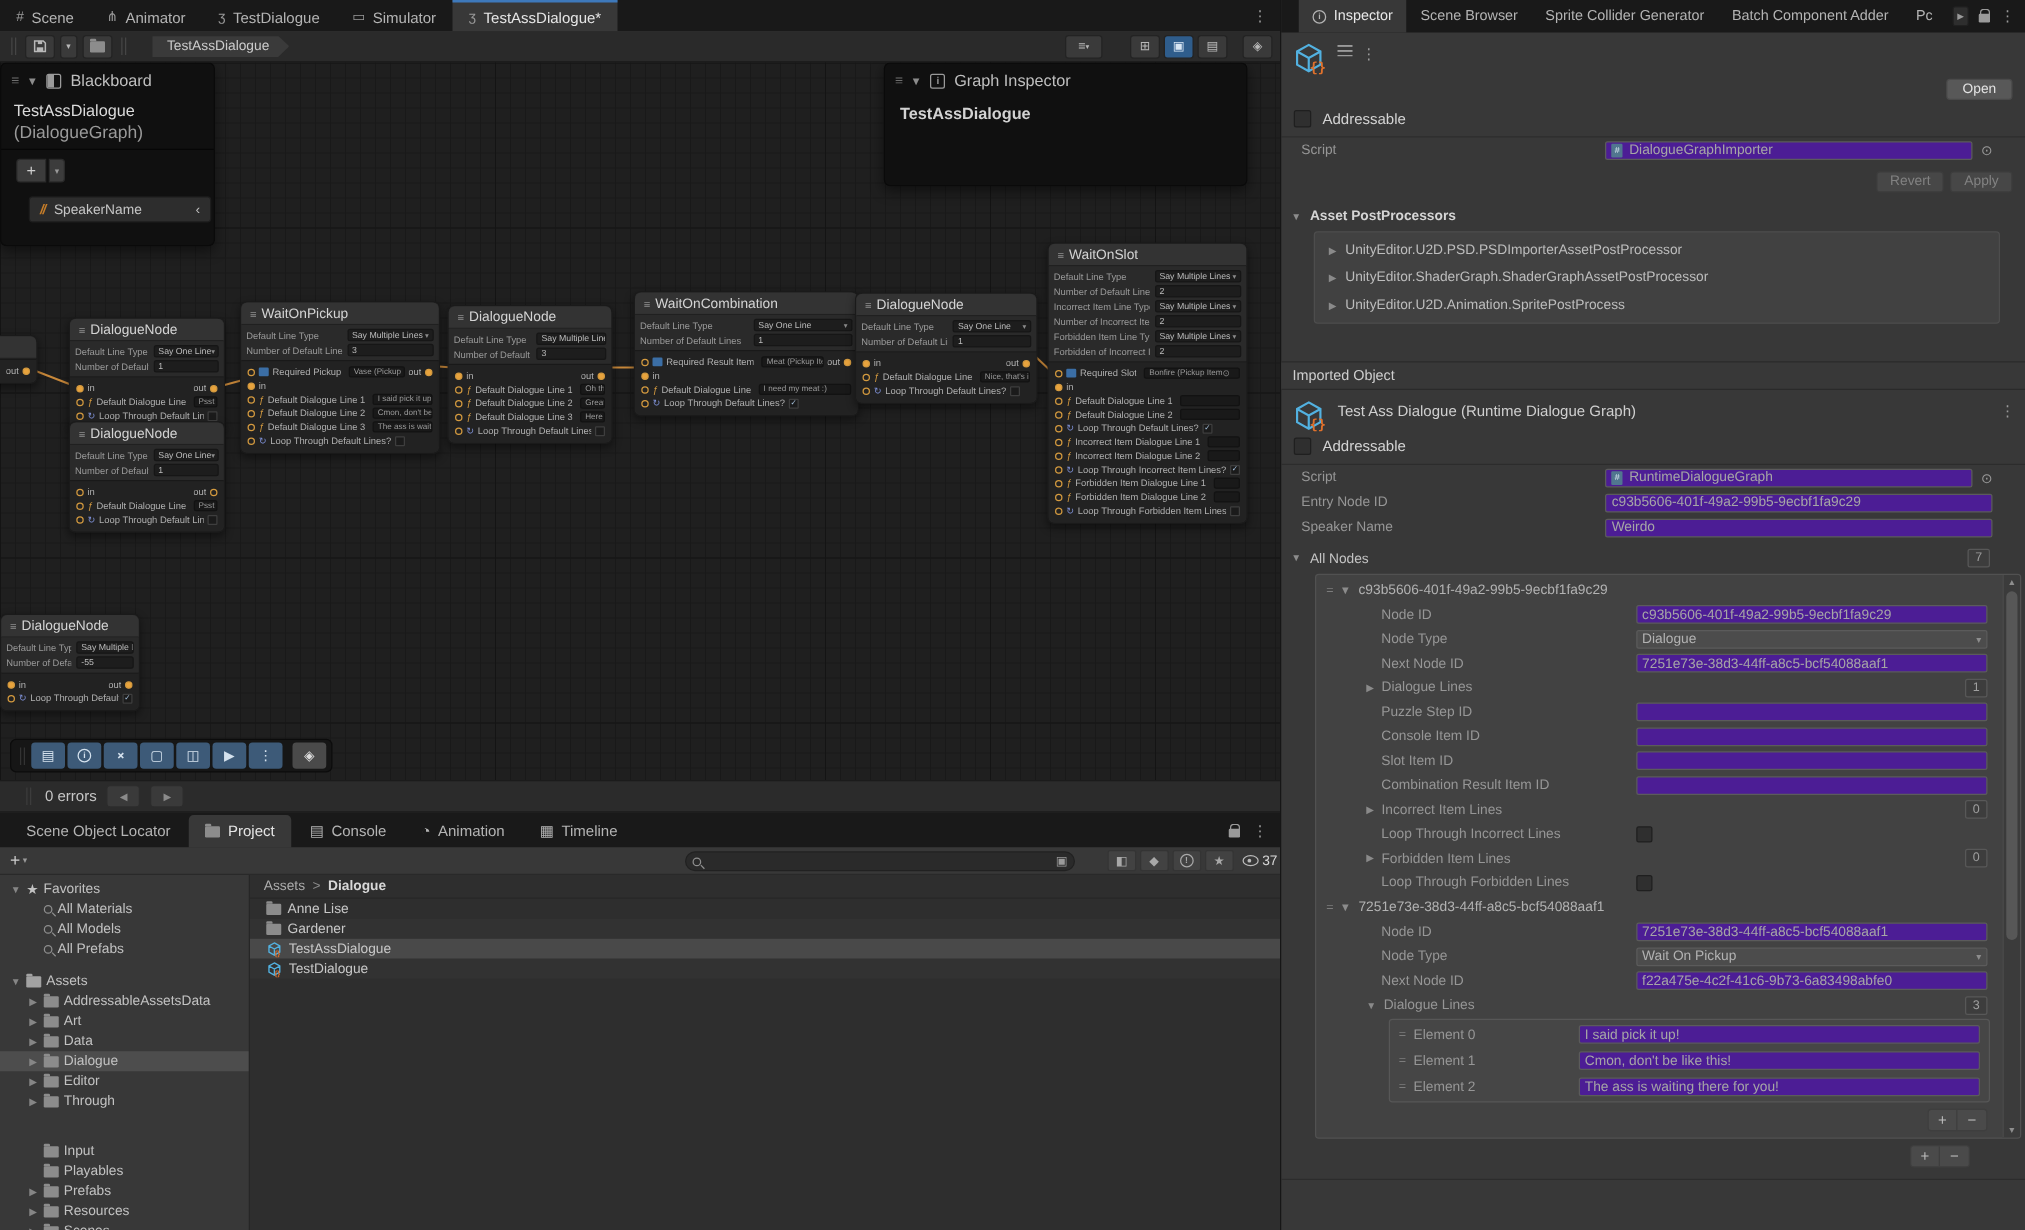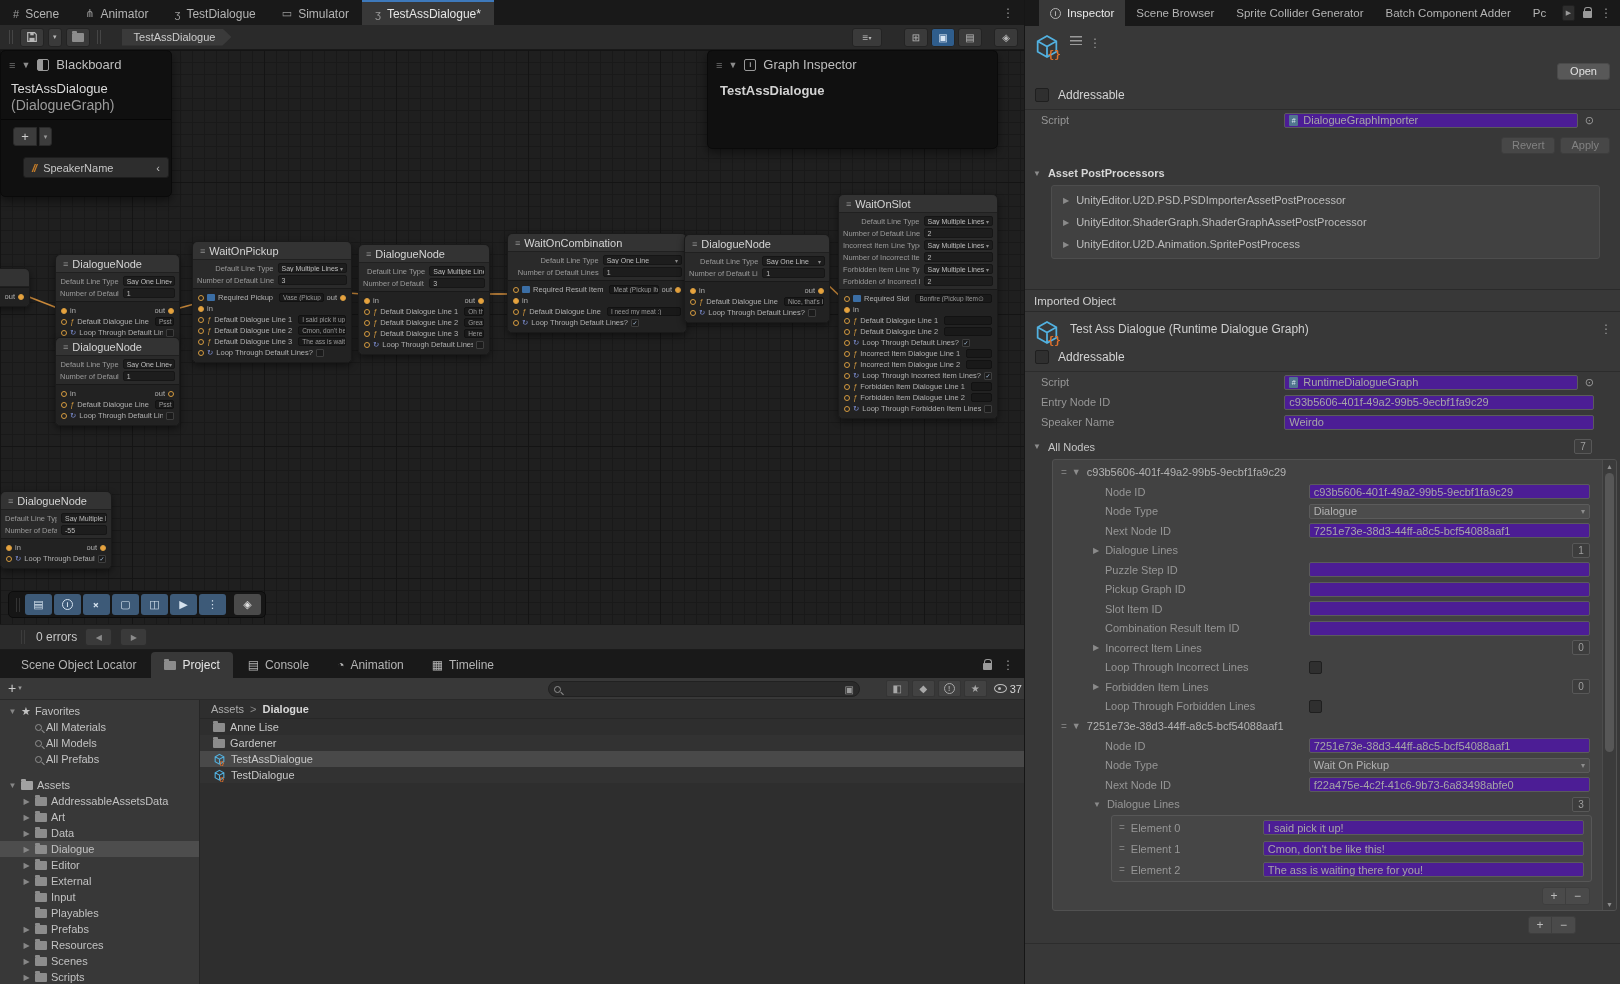--- a/index.html
+++ b/index.html
@@ -47,21 +47,21 @@
   .bb-pill{margin:11px 0 0 22px;width:146px;height:21px;background:#2d2d2d;border:1px solid #1d1d1d;border-radius:3px;display:flex;align-items:center;gap:7px;padding:0 8px;font-size:11px;color:#c6c6c6;}
   .quote-ico{color:#c77e29;font-weight:bold;font-style:italic;font-size:11px;letter-spacing:-1px;}
   .bb-pill .chev{margin-left:auto;color:#c0c0c0;font-size:11px;}
   .gi-name{padding:6px 12px;font-size:13px;font-weight:bold;color:#d2d2d2;}
 
   
   .node{position:absolute;background:rgba(40,40,40,0.96);border:1px solid #1a1a1a;border-radius:5px;box-shadow:0 3px 7px rgba(0,0,0,.45);}
   .node-title{height:18px;display:flex;align-items:center;gap:4px;padding:0 7px;background:#333333;border-bottom:1px solid #202020;border-radius:5px 5px 0 0;font-size:11px;color:#d4d4d4;white-space:nowrap;overflow:hidden;}
   .nt-ico{color:#8f8f8f;font-size:9px;}
   .node-props{padding:3px 4px;display:flex;flex-direction:column;gap:2px;background:#2a2a2a;}
-  .prow{display:flex;align-items:center;gap:4px;height:10px;text-align:right;}
+  .prow{display:flex;align-items:center;gap:4px;height:10px;}
   .prow .lbl{flex:0 0 51%;font-size:7.5px;color:#9a9a9a;white-space:nowrap;overflow:hidden;}
   .dd,.num{flex:1;height:10px;background:#1d1d1d;border:1px solid #161616;border-radius:2px;display:flex;align-items:center;padding:0 3px;font-size:7px;color:#bdbdbd;white-space:nowrap;overflow:hidden;min-width:0;}
   .dd .arr{margin-left:auto;color:#8a8a8a;font-size:6px;}
   .node-ports{padding:3px 0 4px;background:#222222;border-top:1px solid #191919;border-radius:0 0 5px 5px;}
   .port-row{display:flex;align-items:center;gap:3px;height:11px;padding:0 5px;font-size:7.5px;color:#b0b0b0;white-space:nowrap;}
   .plab{white-space:nowrap;overflow:hidden;}
   .spacer{flex:1;}
   .dot{width:6px;height:6px;border-radius:50%;border:1px solid #d49a3f;flex:0 0 auto;}
   .dot.f{background:#e8a33d;}
   .pval{flex:1;min-width:14px;height:9px;background:#191919;border:1px solid #121212;border-radius:2px;font-size:6.5px;color:#9a9a9a;display:flex;align-items:center;padding:0 3px;overflow:hidden;white-space:nowrap;margin-left:3px;}
@@ -843,23 +843,23 @@
             <span>Dialogue</span>
           </div>
           <div class="titem" style="padding-left: 22px;">
             <span class="tarrow">▶</span>
             <span class="fold"></span>
             <span>Editor</span>
           </div>
           <div class="titem" style="padding-left: 22px;">
             <span class="tarrow">▶</span>
             <span class="fold"></span>
-            <span>External</span>
-          </div>
-          <div class="titem" style="padding-left: 22px;">
+            <span>Through</span>
+          </div>
+          <div class="titem" style="padding-left: 22px; margin-top: 24px;">
             <span class="tarrow"></span>
             <span class="fold"></span>
             <span>Input</span>
           </div>
           <div class="titem" style="padding-left: 22px;">
             <span class="tarrow"></span>
             <span class="fold"></span>
             <span>Playables</span>
           </div>
           <div class="titem" style="padding-left: 22px;">
@@ -1076,21 +1076,21 @@
             <span>Dialogue Lines</span>
             <span class="badge">1</span>
           </div>
           <div class="nrow">
             <span class="ilabel">Puzzle Step ID</span>
             <span class="ifield">
               <span></span>
             </span>
           </div>
           <div class="nrow">
-            <span class="ilabel">Pickup Graph ID</span>
+            <span class="ilabel">Console Item ID</span>
             <span class="ifield">
               <span></span>
             </span>
           </div>
           <div class="nrow">
             <span class="ilabel">Slot Item ID</span>
             <span class="ifield">
               <span></span>
             </span>
           </div>

